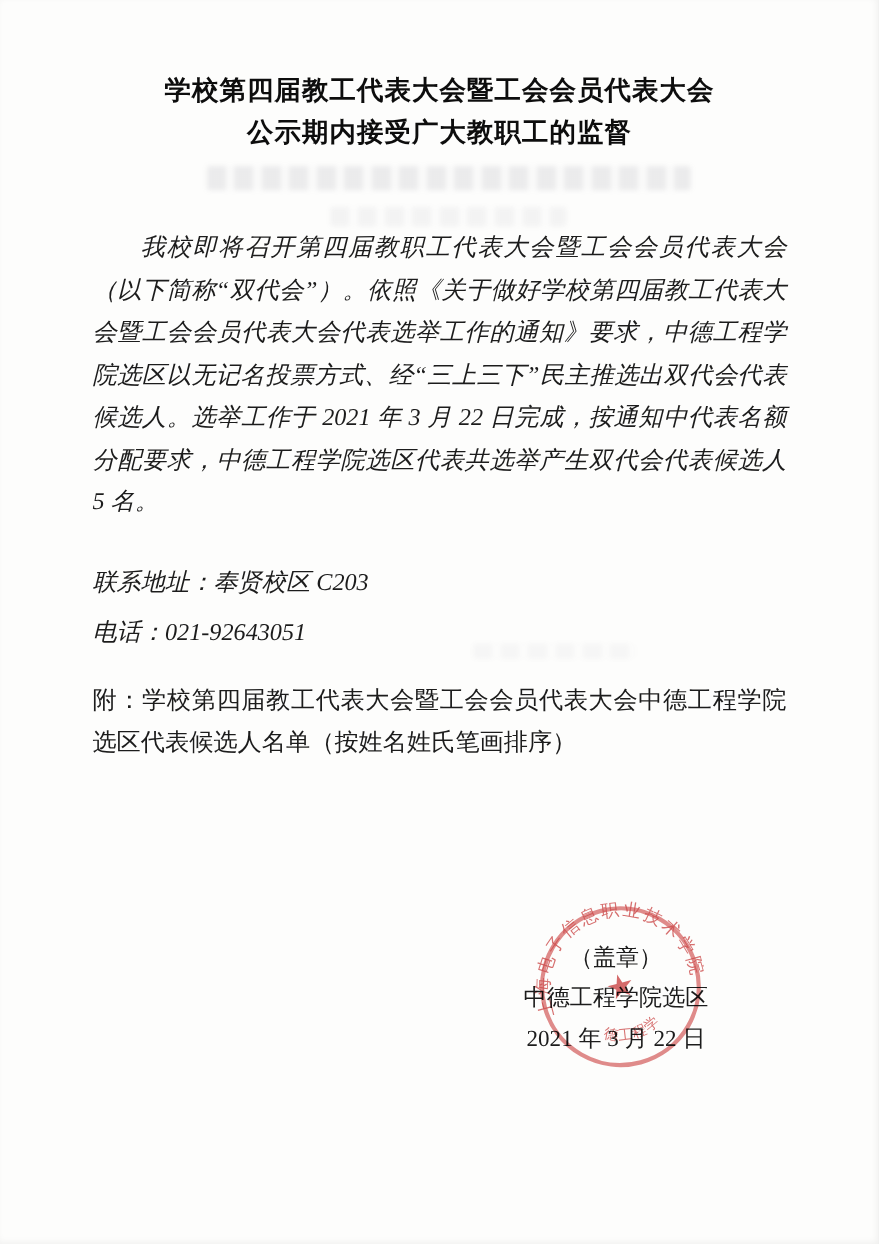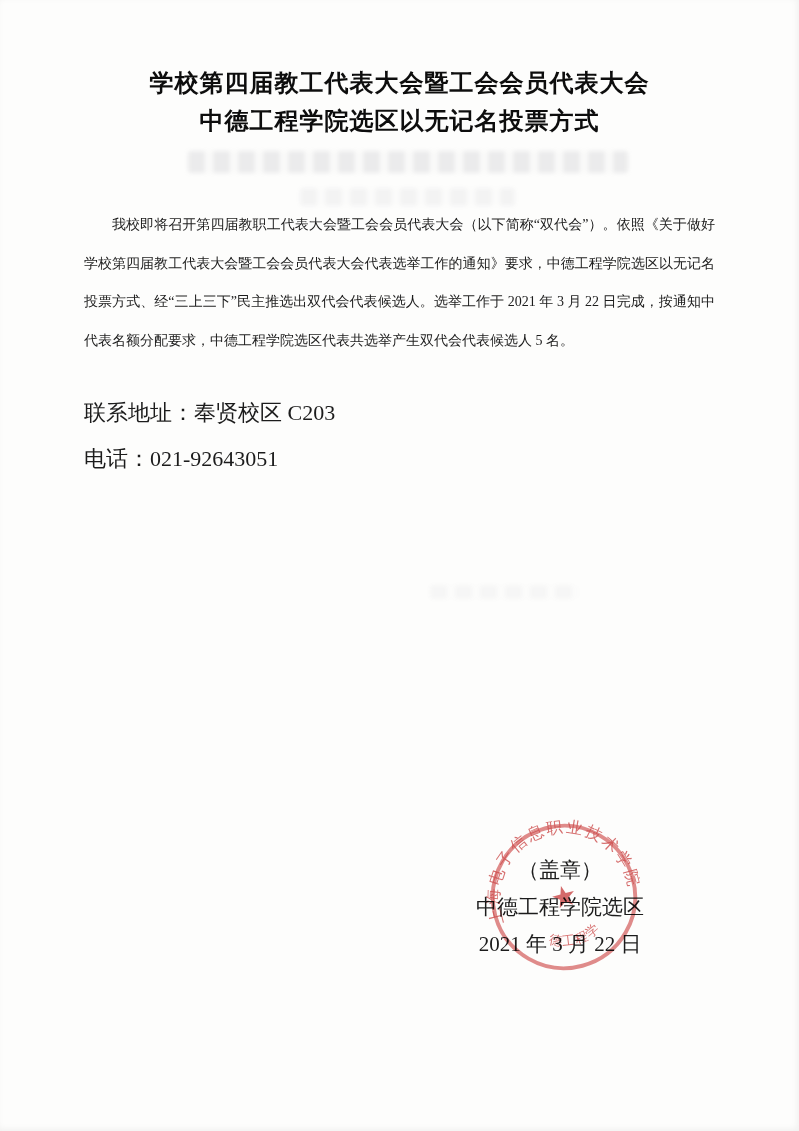--- a/index.html
+++ b/index.html
@@ -18,30 +18,32 @@
     text-align:center;
     font-family:"Liberation Sans","DejaVu Sans",sans-serif;
     font-weight:bold;
     font-size:24px;
     line-height:38px;
     letter-spacing:1px;
     color:#0d0d0d;
   }
   .body-text {
     margin:66px 84px 0 84px;
-    font-size:14px;
+    font-size:22px;
     line-height:38.5px;
     text-align:justify;
     text-justify:inter-ideograph;
+    font-style:italic;
   }
   .body-text p { margin:0; text-indent:2em; }
   .contact {
     margin:30px 84px 0 84px;
     font-size:22px;
     line-height:46px;
+    font-style:italic;
   }
   .attachment {
     margin:20px 84px 0 84px;
     font-size:22px;
     line-height:38.5px;
     text-align:justify;
   }
   .signature {
     position:absolute;
     left:415px; top:852px;
@@ -72,36 +74,37 @@
   .ghost.g2 { top:188px; left:300px; width:215px; height:18px; opacity:.55; }
   .ghost.g3 { top:585px; left:430px; width:150px; height:14px; opacity:.4; }
 </style>
 </head>
 <body>
 
 <div class="page">
 
   <div class="titles">
     <div>学校第四届教工代表大会暨工会会员代表大会</div>
-    <div>中德工程学院选区以无记名投票方式</div>
+    <div>公示期内接受广大教职工的监督</div>
   </div>
 
   <div class="ghost g1"></div>
   <div class="ghost g2"></div>
   <div class="ghost g3"></div>
 
   <div class="body-text">
     <p>我校即将召开第四届教职工代表大会暨工会会员代表大会（以下简称“双代会”）。依照《关于做好学校第四届教工代表大会暨工会会员代表大会代表选举工作的通知》要求，中德工程学院选区以无记名投票方式、经“三上三下”民主推选出双代会代表候选人。选举工作于 2021 年 3 月 22 日完成，按通知中代表名额分配要求，中德工程学院选区代表共选举产生双代会代表候选人 5 名。</p>
   </div>
 
   <div class="contact">
     <div>联系地址：奉贤校区 C203</div>
     <div>电话：021-92643051</div>
   </div>
 
+  <div class="attachment">附：学校第四届教工代表大会暨工会会员代表大会中德工程学院选区代表候选人名单（按姓名姓氏笔画排序）</div>
 
   <div class="signature">
     <div>（盖章）</div>
     <div>中德工程学院选区</div>
     <div>2021 年 3 月 22 日</div>
   </div>
 
   <div class="stamp">
     <svg width="156" height="156" viewBox="0 0 160 160">
       <defs>

